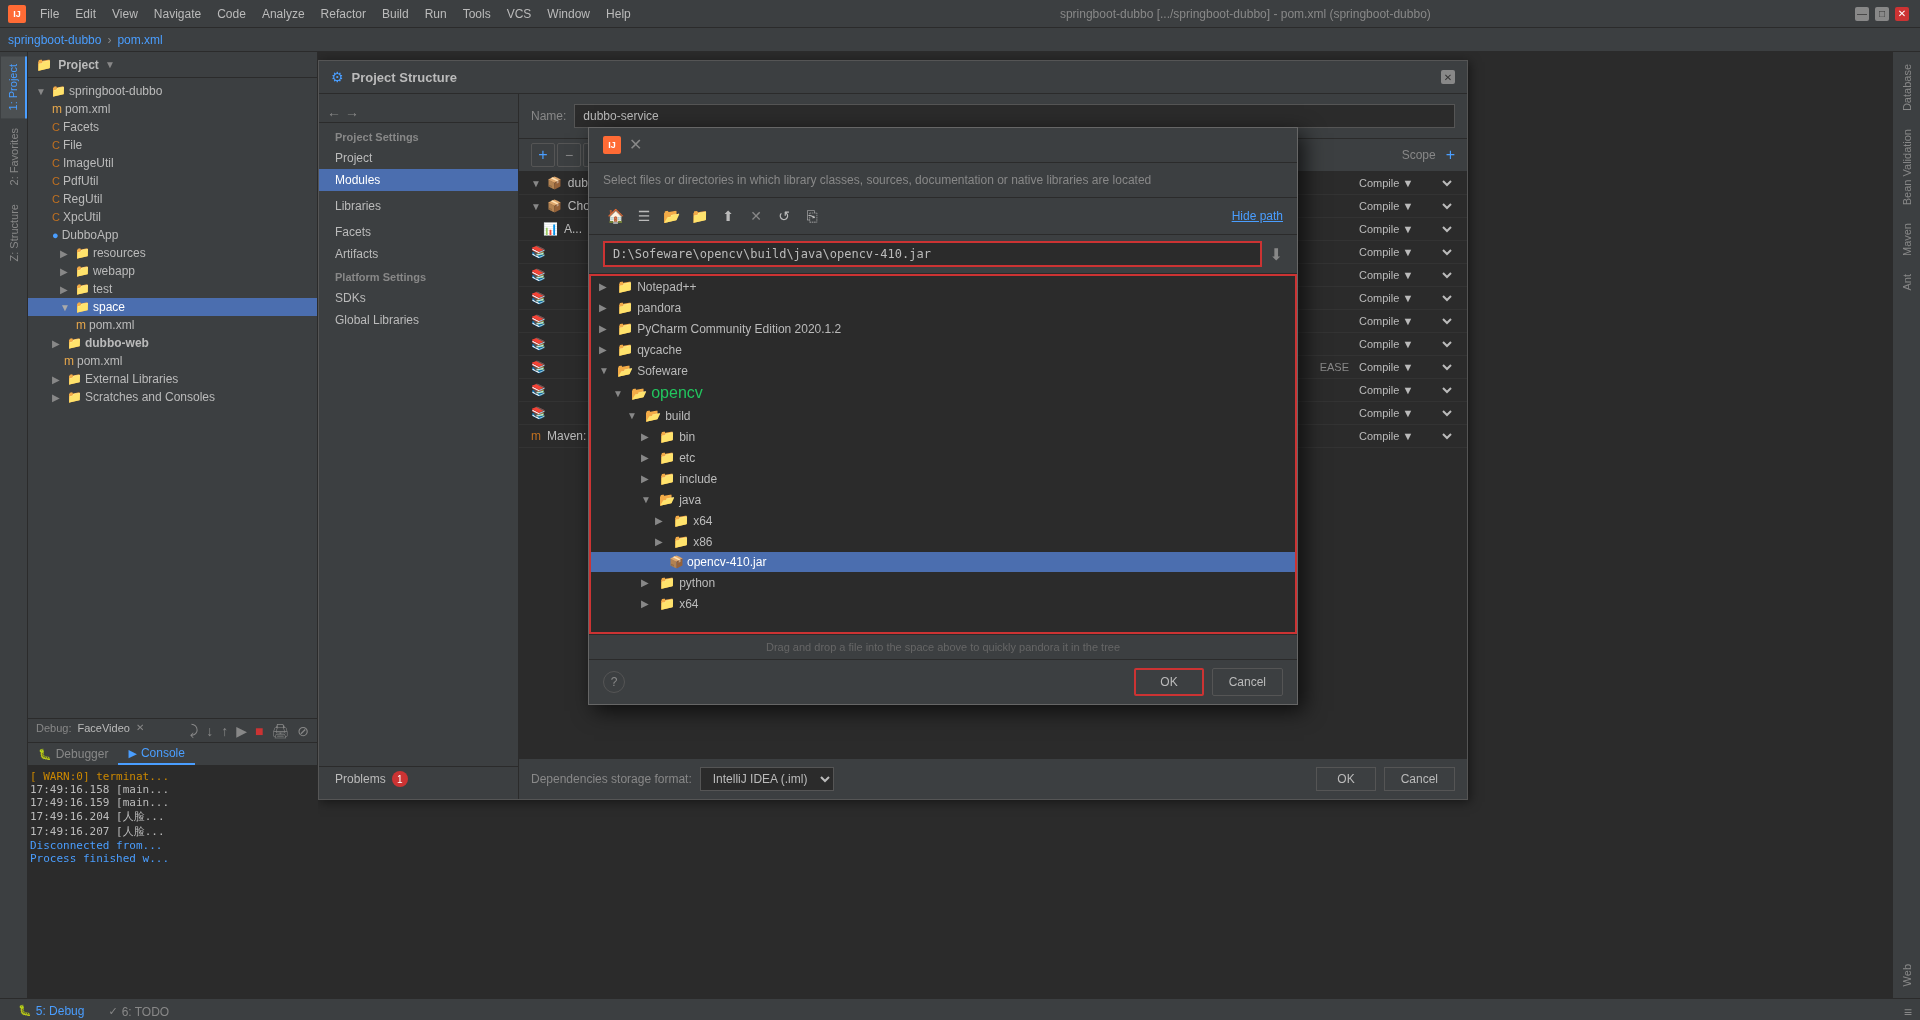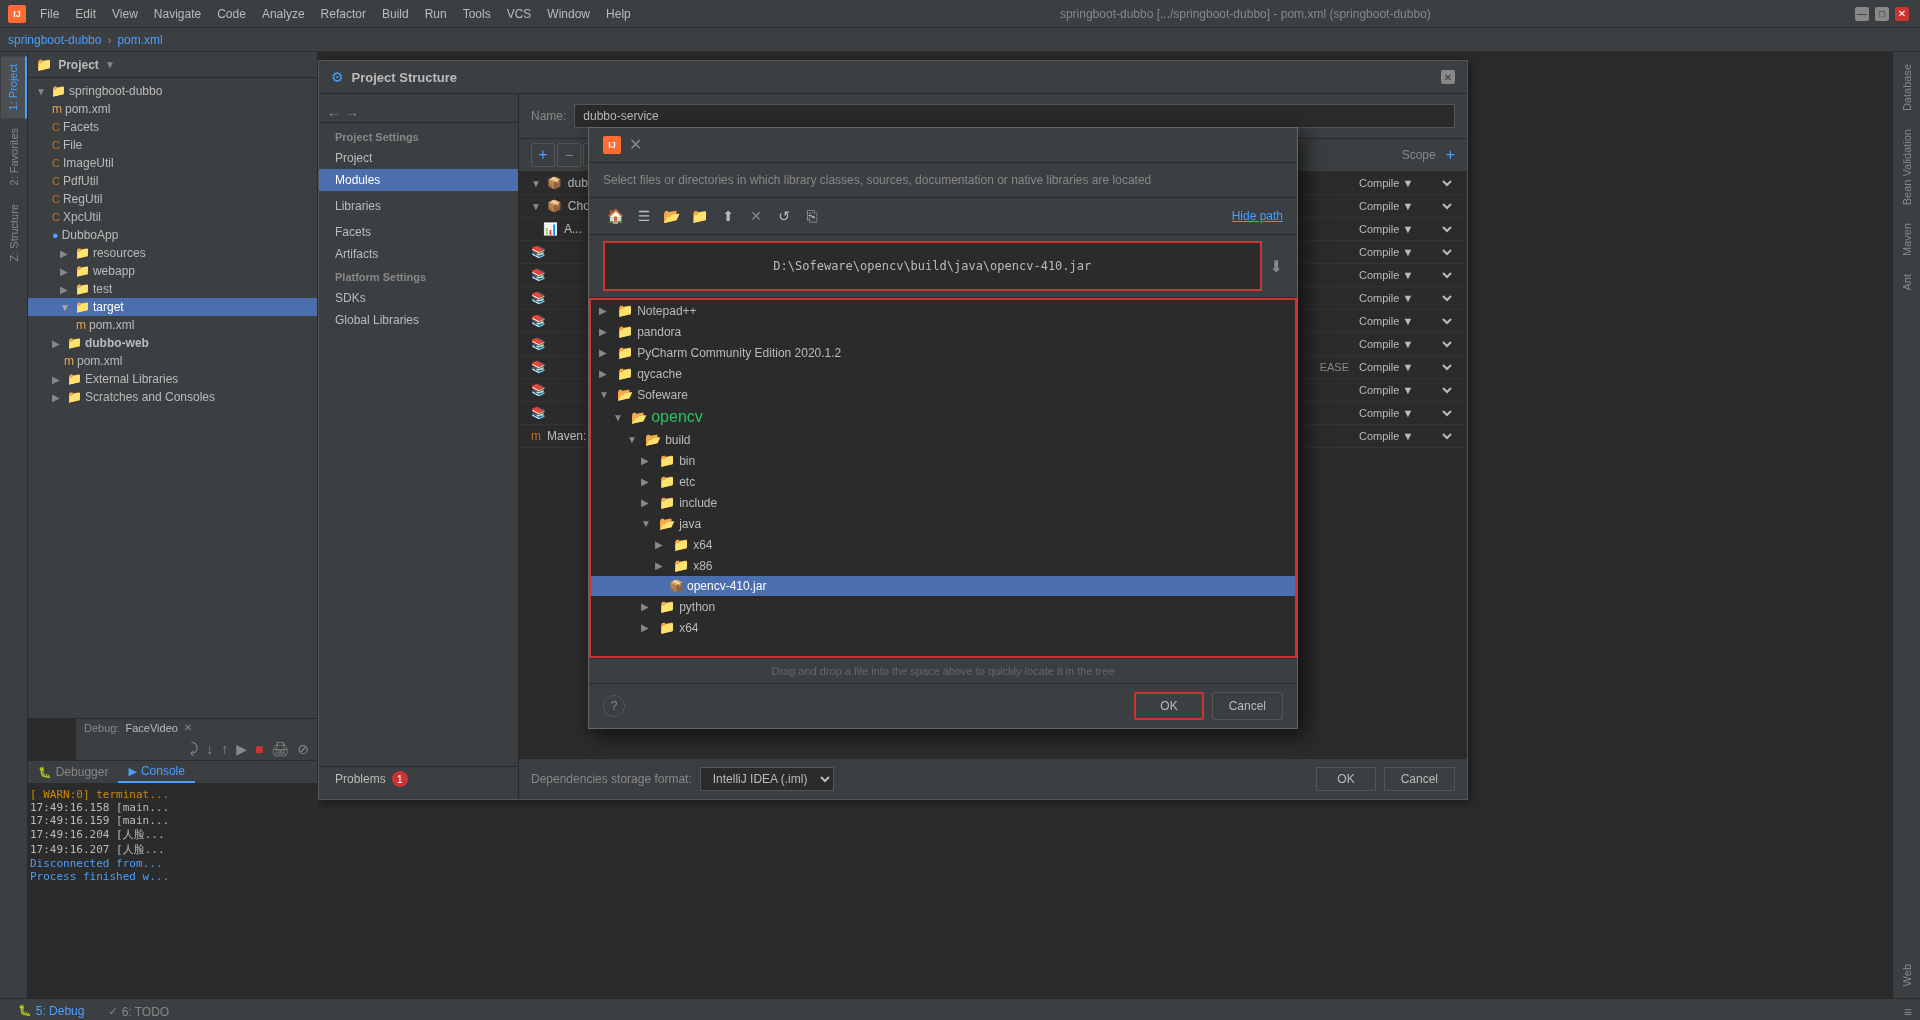--- a/index.html
+++ b/index.html
@@ -106,21 +106,21 @@
         <span style="color:#bbbbbb;">webapp</span>
       </div>
       <div style="display:flex; align-items:center; padding:2px 8px; padding-left:32px; cursor:pointer; gap:3px;">
         <span style="color:#888; font-size:10px; width:12px;">▶</span>
         <span style="color:#dbb87a; font-size:12px;">📁</span>
         <span style="color:#bbbbbb;">test</span>
       </div>
       <div style="display:flex; align-items:center; padding:2px 8px; padding-left:32px; cursor:pointer; gap:3px; background:#4b6eaf;">
         <span style="color:#aaa; font-size:10px; width:12px;">▼</span>
         <span style="color:#dbb87a; font-size:12px;">📁</span>
-        <span style="color:white;">target</span>
+        <span style="color:white;">space</span>
       </div>
       <div style="display:flex; align-items:center; padding:2px 8px; padding-left:48px; cursor:pointer; gap:3px;">
         <span style="color:#e8a84c; font-size:12px;">m</span>
         <span style="color:#bbbbbb;">pom.xml</span>
       </div>
       <div style="display:flex; align-items:center; padding:2px 8px; padding-left:24px; cursor:pointer; gap:3px;">
         <span style="color:#888; font-size:10px; width:12px;">▶</span>
         <span style="color:#4a9eff; font-size:12px;">📁</span>
         <span style="color:#bbbbbb; font-weight:bold;">dubbo-web</span>
       </div>
@@ -134,21 +134,21 @@
         <span style="color:#bbbbbb;">External Libraries</span>
       </div>
       <div style="display:flex; align-items:center; padding:2px 8px; padding-left:24px; cursor:pointer; gap:3px;">
         <span style="color:#888; font-size:10px; width:12px;">▶</span>
         <span style="color:#dbb87a; font-size:12px;">📁</span>
         <span style="color:#bbbbbb;">Scratches and Consoles</span>
       </div>
     </div>
 
     <div style="height:280px; border-top:1px solid #2b2b2b; background:#2b2b2b; display:flex; flex-direction:column;">
-      <div style="padding:3px 8px; background:#3c3f41; border-bottom:1px solid #2b2b2b; display:flex; align-items:flex-start; gap:6px; font-size:12px; flex-wrap:wrap;margin-left:48px;">
+      <div style="padding:3px 8px; background:#3c3f41; border-bottom:1px solid #2b2b2b; display:flex; align-items:flex-start; gap:6px; font-size:12px; flex-wrap:wrap;">
         <span style="color:#888; font-size:11px;">Debug:</span>
         <span style="color:#bbbbbb; font-size:11px;">FaceVideo</span>
         <span style="color:#888; cursor:pointer; font-size:10px;">✕</span>
         <div style="flex:1; display:flex; gap:8px; align-items:center; justify-content:flex-end;">
           <div style="color:#888; cursor:pointer; font-size:14px;">⤸</div>
           <div style="color:#888; cursor:pointer; font-size:14px;">↓</div>
           <div style="color:#888; cursor:pointer; font-size:14px;">↑</div>
           <div style="color:#888; cursor:pointer; font-size:14px;">▶</div>
           <div style="color:#cc3333; cursor:pointer; font-size:14px;">■</div>
           <div style="color:#888; cursor:pointer; font-size:14px;">🖨</div>
@@ -328,21 +328,21 @@
         <button style="width:26px; height:26px; background:transparent; border:1px solid transparent; color:#bbbbbb; cursor:pointer; font-size:14px; border-radius:2px; display:flex; align-items:center; justify-content:center;">📁</button>
         <button style="width:26px; height:26px; background:transparent; border:1px solid transparent; color:#bbbbbb; cursor:pointer; font-size:14px; border-radius:2px; display:flex; align-items:center; justify-content:center;">⬆</button>
         <button style="width:26px; height:26px; background:transparent; border:1px solid transparent; color:#888; cursor:pointer; font-size:14px; border-radius:2px; display:flex; align-items:center; justify-content:center;">✕</button>
         <button style="width:26px; height:26px; background:transparent; border:1px solid transparent; color:#bbbbbb; cursor:pointer; font-size:14px; border-radius:2px; display:flex; align-items:center; justify-content:center;">↺</button>
         <button style="width:26px; height:26px; background:transparent; border:1px solid transparent; color:#bbbbbb; cursor:pointer; font-size:14px; border-radius:2px; display:flex; align-items:center; justify-content:center;">⎘</button>
         <div style="flex:1;"></div>
         <span style="color:#4a9eff; font-size:12px; cursor:pointer; text-decoration:underline;">Hide path</span>
       </div>
 
       <div style="display:flex; align-items:center; padding:6px 14px; border-bottom:1px solid #2b2b2b; gap:8px; background:#3c3f41;">
-        <input type="text" style="flex: 1 1 0%; background: rgb(43, 43, 43); border: 2px solid rgb(204, 51, 51); color: rgb(187, 187, 187); padding: 16px 8px; font-size: 12px; font-family: monospace; outline: none; text-align: center;" value="D:\Sofeware\opencv\build\java\opencv-410.jar">
+        <input type="text" style="flex: 1 1 0%; background: rgb(43, 43, 43); border: 2px solid rgb(204, 51, 51); color: rgb(187, 187, 187); padding: 4px 8px; font-size: 12px; font-family: monospace; outline: none;" value="D:\Sofeware\opencv\build\java\opencv-410.jar">
         <span style="color:#888; font-size:16px; cursor:pointer;">⬇</span>
       </div>
 
       <div style="background:#2b2b2b; margin:0; border:2px solid #cc3333; min-height:360px; overflow-y:auto;">
 
         <div style="display:flex; align-items:center; padding:3px 8px; cursor:pointer; gap:4px;">
           <span style="color:#888; font-size:10px; width:14px;">▶</span>
           <span style="color:#dbb87a; font-size:13px;">📁</span>
           <span style="font-size:12px; color:#bbbbbb;">Notepad++</span>
         </div>
@@ -430,21 +430,21 @@
           <span style="font-size:12px; color:#bbbbbb;">python</span>
         </div>
 
         <div style="display:flex; align-items:center; padding:3px 8px; cursor:pointer; gap:4px; padding-left:50px;">
           <span style="color:#888; font-size:10px; width:14px;">▶</span>
           <span style="color:#dbb87a; font-size:13px;">📁</span>
           <span style="font-size:12px; color:#bbbbbb;">x64</span>
         </div>
       </div>
 
-      <div style="padding:6px 14px; font-size:11px; color:#666; text-align:center; border-top:1px solid #2b2b2b; background:#3c3f41;">Drag and drop a file into the space above to quickly locate it in the tree</div>
+      <div style="padding:6px 14px; font-size:11px; color:#666; text-align:center; border-top:1px solid #2b2b2b; background:#3c3f41;">Drag and drop a file into the space above to quickly pandora it in the tree</div>
 
       <div style="padding:8px 14px; border-top:1px solid #2b2b2b; display:flex; align-items:center; background:#3c3f41;">
         <div style="width:22px; height:22px; border-radius:50%; background:#3c3f41; border:1px solid #555; color:#888; display:flex; align-items:center; justify-content:center; font-size:12px; cursor:pointer;">?</div>
         <div style="flex:1;"></div>
         <div style="display:flex; gap:8px;">
           <button style="padding:5px 24px; background:#3c3f41; border:2px solid #cc3333; color:#bbbbbb; cursor:pointer; font-size:12px; border-radius:2px;">OK</button>
           <button style="padding:5px 16px; background:#3c3f41; border:1px solid #555; color:#bbbbbb; cursor:pointer; font-size:12px; border-radius:2px;">Cancel</button>
         </div>
       </div>
     </div>

